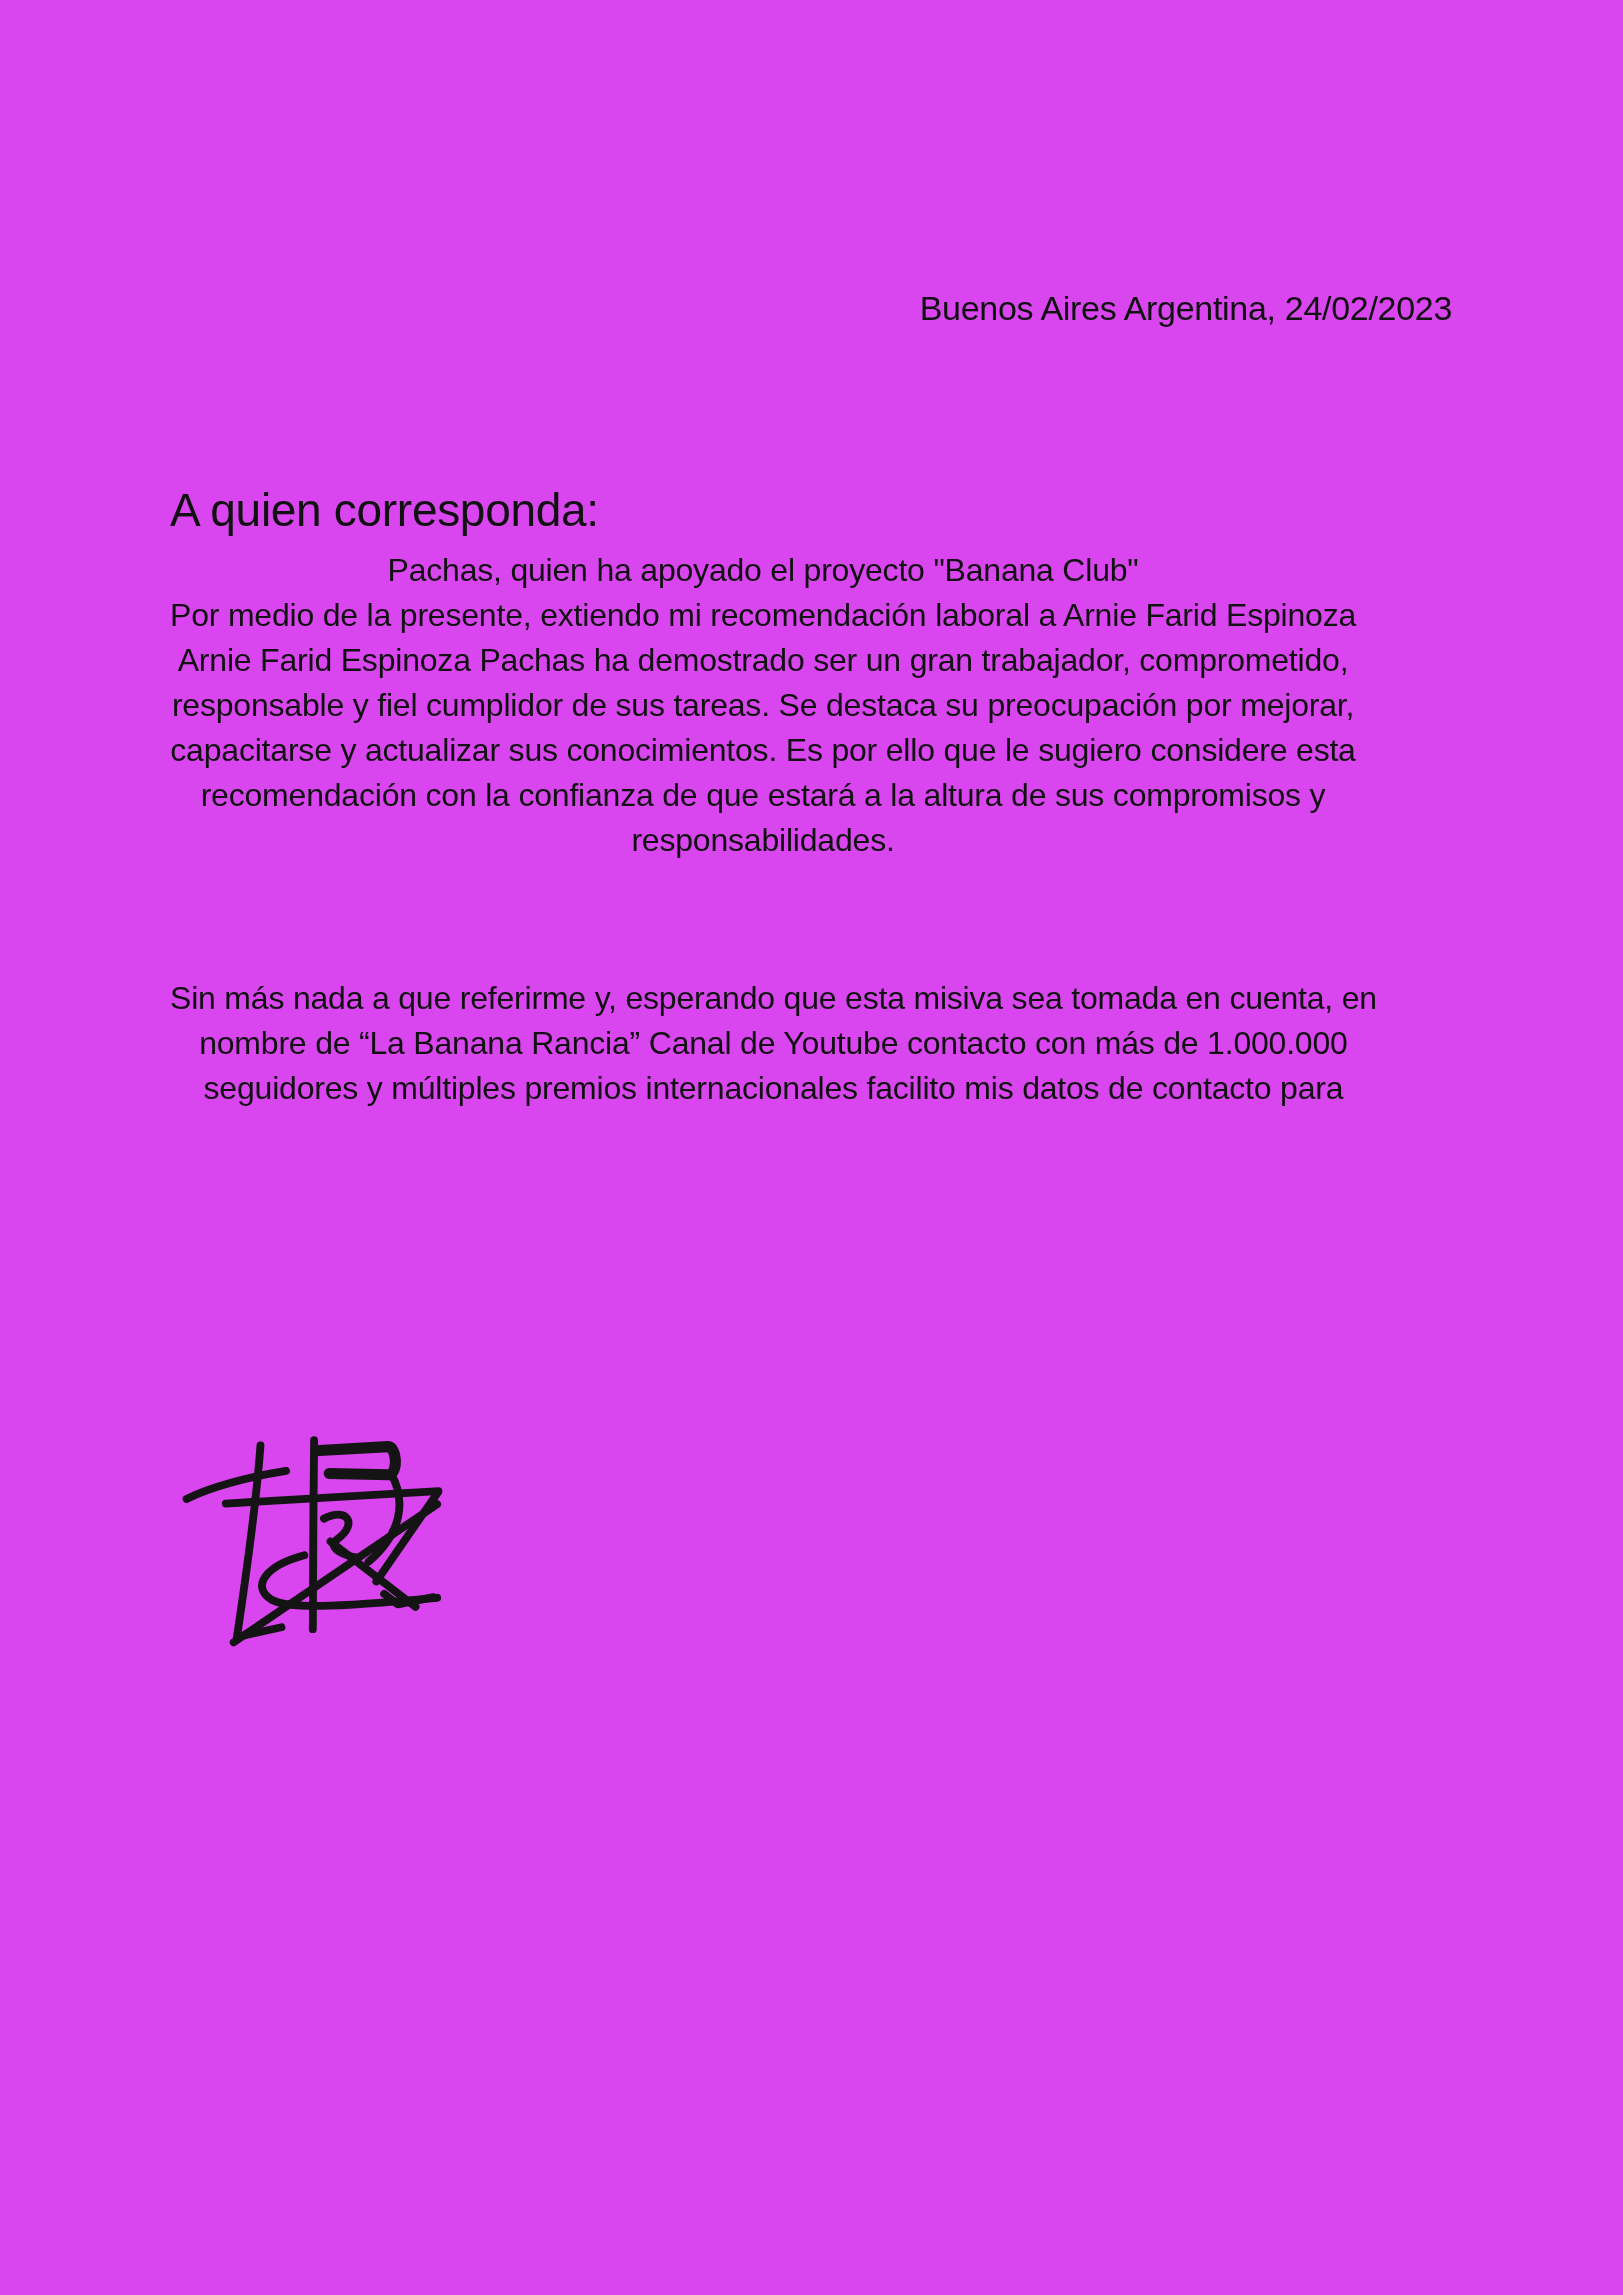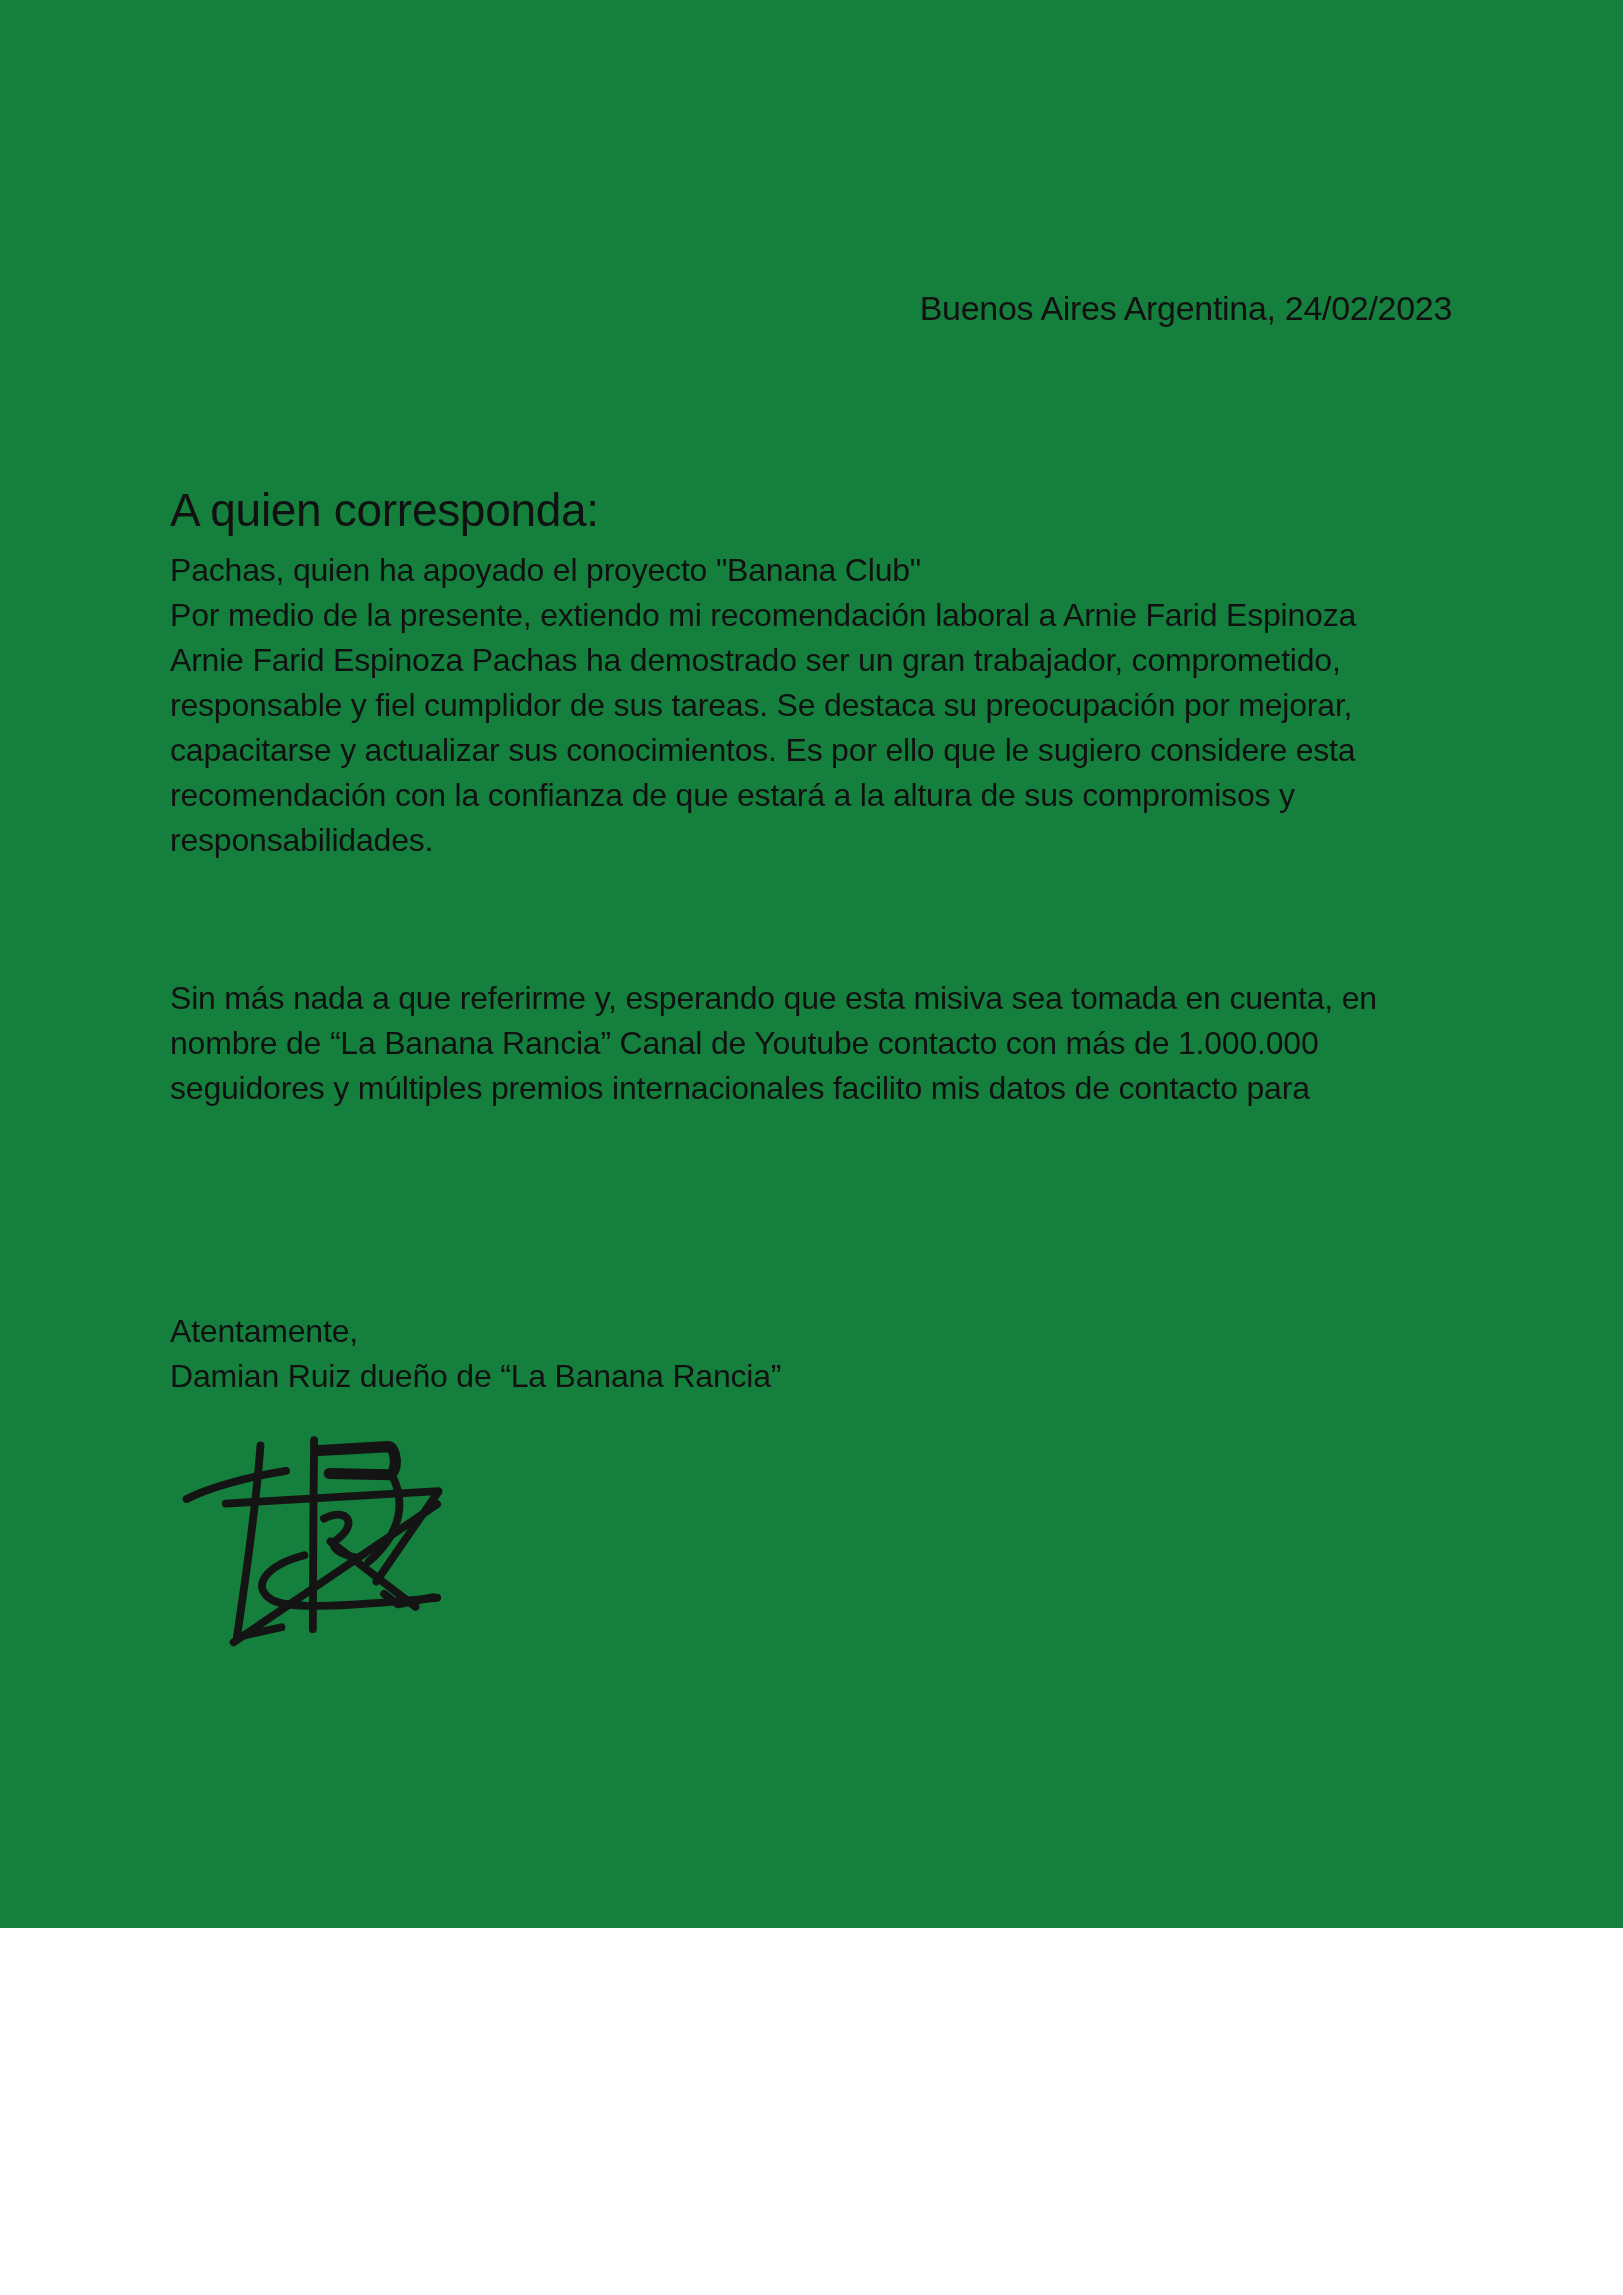--- a/index.html
+++ b/index.html
@@ -3,24 +3,25 @@
 <meta charset="utf-8">
 <style>
   html, body { margin: 0; padding: 0; }
   body {
     width: 1623px; height: 2295px;
     background: #ffffff;
     font-family: "Liberation Sans", sans-serif;
   }
   .page {
     position: relative;
-    width: 1623px; height: 1928px;
-    background: #15803d;
+    width: 1623px; height: 2295px;
+    background: #d946ef;
     color: #111111;
     overflow: hidden;
+    text-align: center;
   }
   .date {
     position: absolute;
     top: 286px; right: 171px;
     font-size: 34px; line-height: 45px;
     white-space: nowrap;
     letter-spacing: -0.3px;
   }
   .salutation {
     position: absolute;
@@ -72,24 +73,20 @@
     <div class="line">recomendación con la confianza de que estará a la altura de sus compromisos y</div>
     <div class="line">responsabilidades.</div>
   </div>
 
   <div class="para para2">
     <div class="line">Sin más nada a que referirme y, esperando que esta misiva sea tomada en cuenta, en</div>
     <div class="line">nombre de “La Banana Rancia” Canal de Youtube contacto con más de 1.000.000</div>
     <div class="line">seguidores y múltiples premios internacionales facilito mis datos de contacto para</div>
   </div>
 
-  <div class="para closing">
-    <div class="line">Atentamente,</div>
-    <div class="line">Damian Ruiz dueño de “La Banana Rancia”</div>
-  </div>
 
   <svg class="signature" viewBox="0 0 405 325" aria-hidden="true">
 
     <path class="sig-stroke" d="M 10 96 C 45 78, 105 62, 162 53"></path>
 
     <path class="sig-stroke" d="M 70 103 L 395 84"></path>
 
     <path class="sig-stroke" d="M 123 14 C 116 110, 100 220, 87 307 L 155 292"></path>
 
     <path class="sig-stroke" d="M 205 6 C 204 100, 203 210, 203 295"></path>

